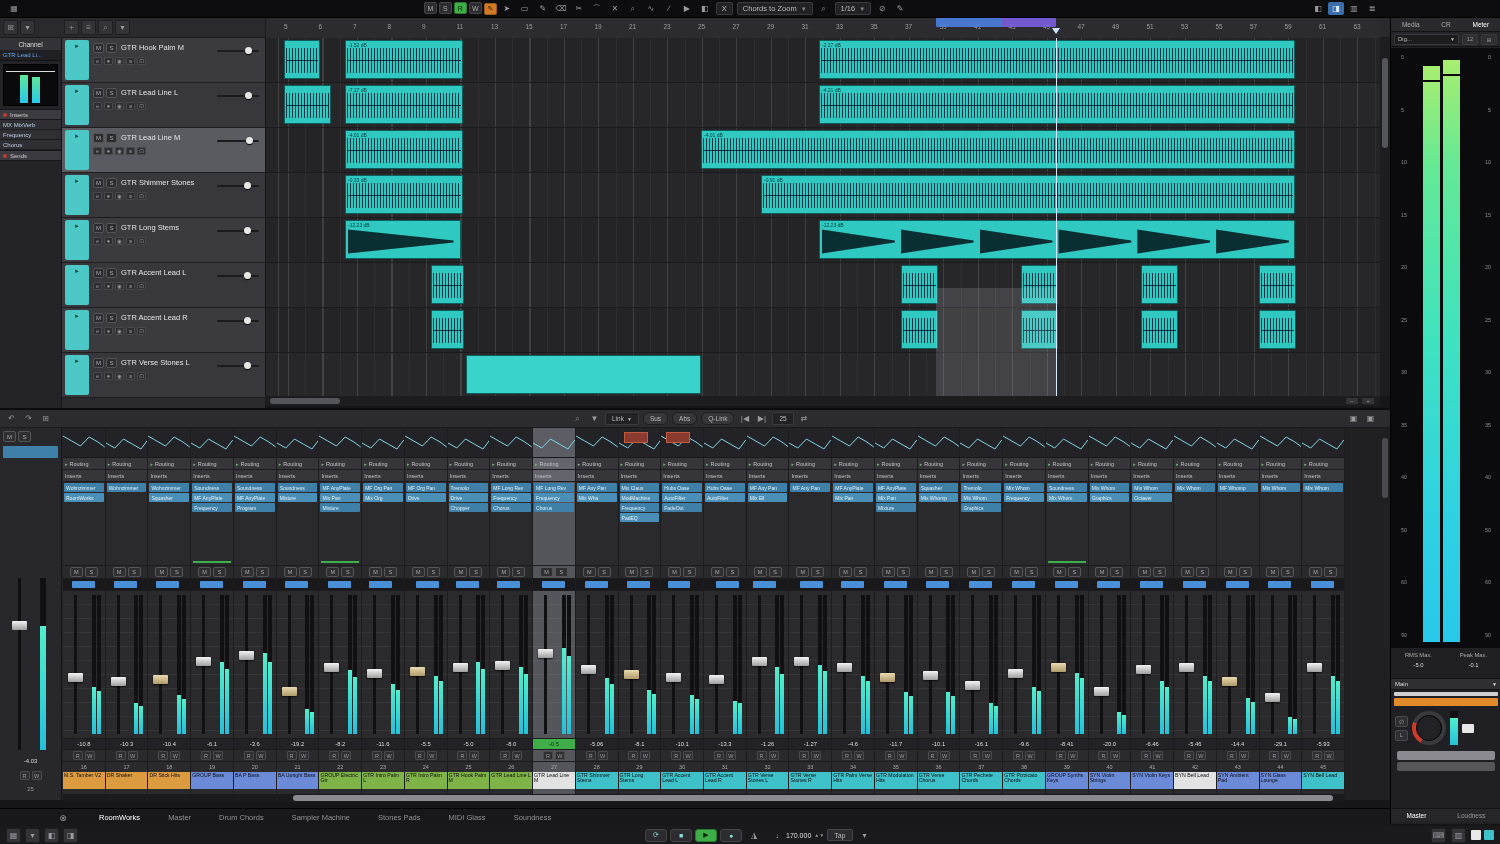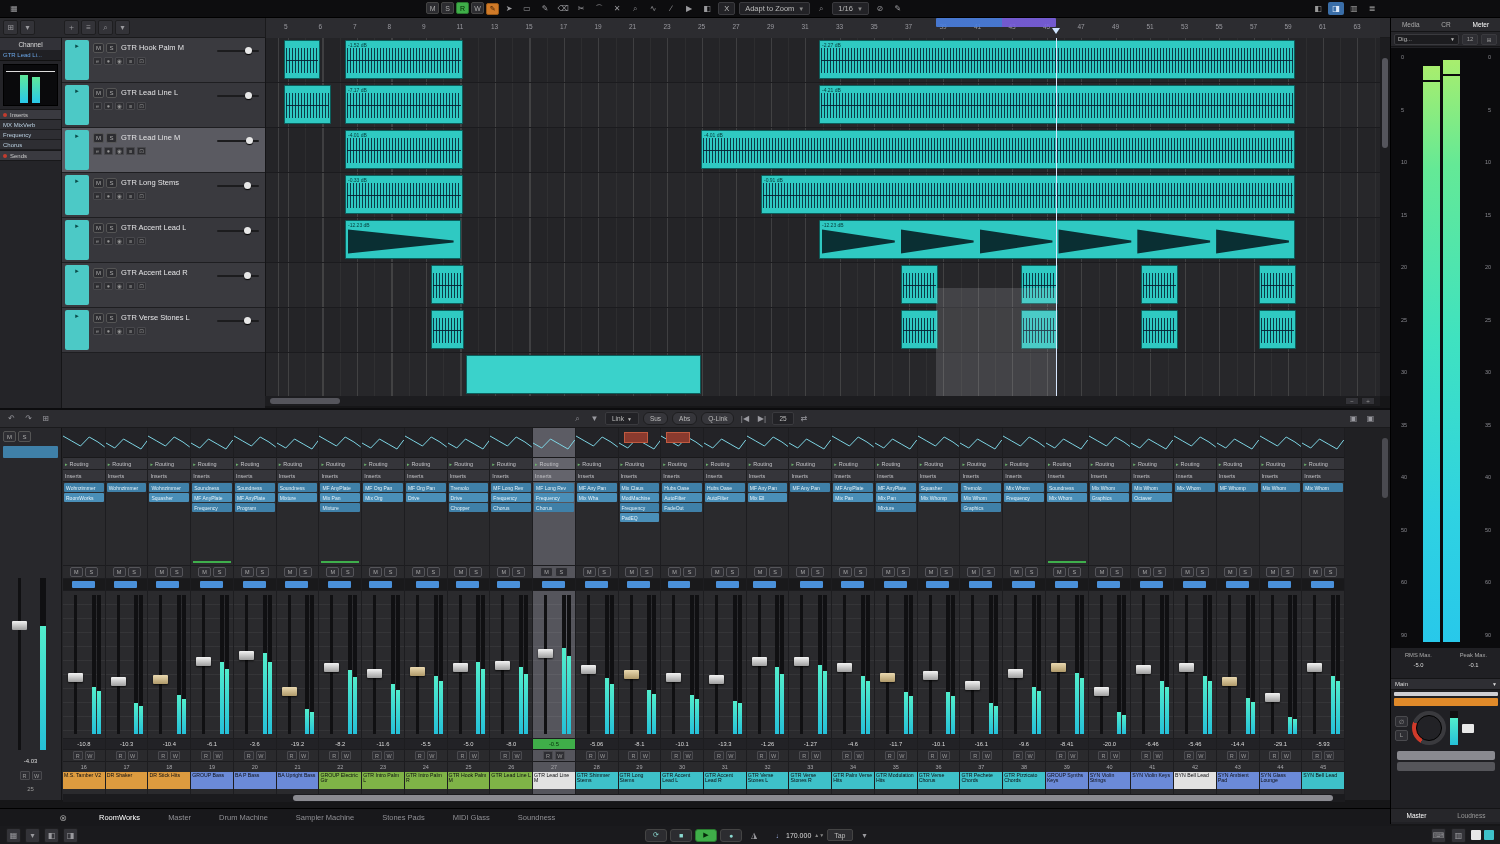--- a/index.html
+++ b/index.html
@@ -201,21 +201,21 @@
 
   <div id="topbar">
     <span class="ticon" style="margin-left:6px">▦</span>
     <div class="spacer"></div>
     <span id="autobtns"><span class="autob">M</span><span class="autob">S</span><span class="autob on-r">R</span><span class="autob">W</span><span class="autob on-o">✎</span></span>
     <span id="toolicons"><span class="ticon">➤</span><span class="ticon">▭</span><span class="ticon">✎</span><span class="ticon">⌫</span><span class="ticon">✂</span><span class="ticon">⌒</span><span class="ticon">✕</span><span class="ticon">⌕</span><span class="ticon">∿</span><span class="ticon">∕</span><span class="ticon">▶</span><span class="ticon">◧</span></span>
     <span class="tbox">
         <span>X</span>
       </span>
     <span class="tbox">
-        <span>Adapt to Zoom</span>
+        <span>Chords to Zoom</span>
         <span class="car">▼</span>
       </span>
     <span class="ticon">⌕</span>
     <span class="tbox">
         <span>1/16</span>
         <span class="car">▼</span>
       </span>
     <span class="ticon">⊘</span>
     <span class="ticon">✎</span>
     <div class="spacer"></div>
@@ -360,20 +360,43 @@
           <span class="tico">◉</span>
           <span class="tico">≡</span>
           <span class="tico">⊡</span>
         </div>
       </div>
       <div class="tslider">
         <div class="tsline"></div>
           <div class="tsdot" style="left:29px"></div>
       </div>
     </div>
+      <div class="trow alt">
+      <div class="tpad">
+          <span>▸</span>
+        </div>
+      <div class="tmain">
+        <div class="trow1">
+          <span class="tbtn">M</span>
+          <span class="tbtn">S</span>
+          <span class="tname">GTR Shimmer Stones</span>
+        </div>
+        <div class="trow2">
+          <span class="tico">e</span>
+          <span class="tico">●</span>
+          <span class="tico">◉</span>
+          <span class="tico">≡</span>
+          <span class="tico">⊡</span>
+        </div>
+      </div>
+      <div class="tslider">
+        <div class="tsline"></div>
+          <div class="tsdot" style="left:27px"></div>
+      </div>
+    </div>
       <div class="trow">
       <div class="tpad">
           <span>▸</span>
         </div>
       <div class="tmain">
         <div class="trow1">
           <span class="tbtn">M</span>
           <span class="tbtn">S</span>
           <span class="tname">GTR Long Stems</span>
         </div>
@@ -1863,21 +1886,21 @@
     <div id="rp-foot">
         <span class="act" style="color:#fff">Master</span>
         <span class="" style="">Loudness</span>
       </div>
   </div>
 
   <div id="bottomtabs">
     <span class="closeic">⊗</span>
   <span class="btab act">RoomWorks</span>
       <span class="btab">Master</span>
-      <span class="btab">Drum Machine</span>
+      <span class="btab">Drum Chords</span>
       <span class="btab">Sampler Machine</span>
       <span class="btab">Stones Pads</span>
       <span class="btab">MIDI Glass</span>
       <span class="btab">Soundness</span>
     </div>
 
   <div id="transport">
     <div id="tleft">
       <span class="pic">▦</span>
       <span class="pic">▾</span>

